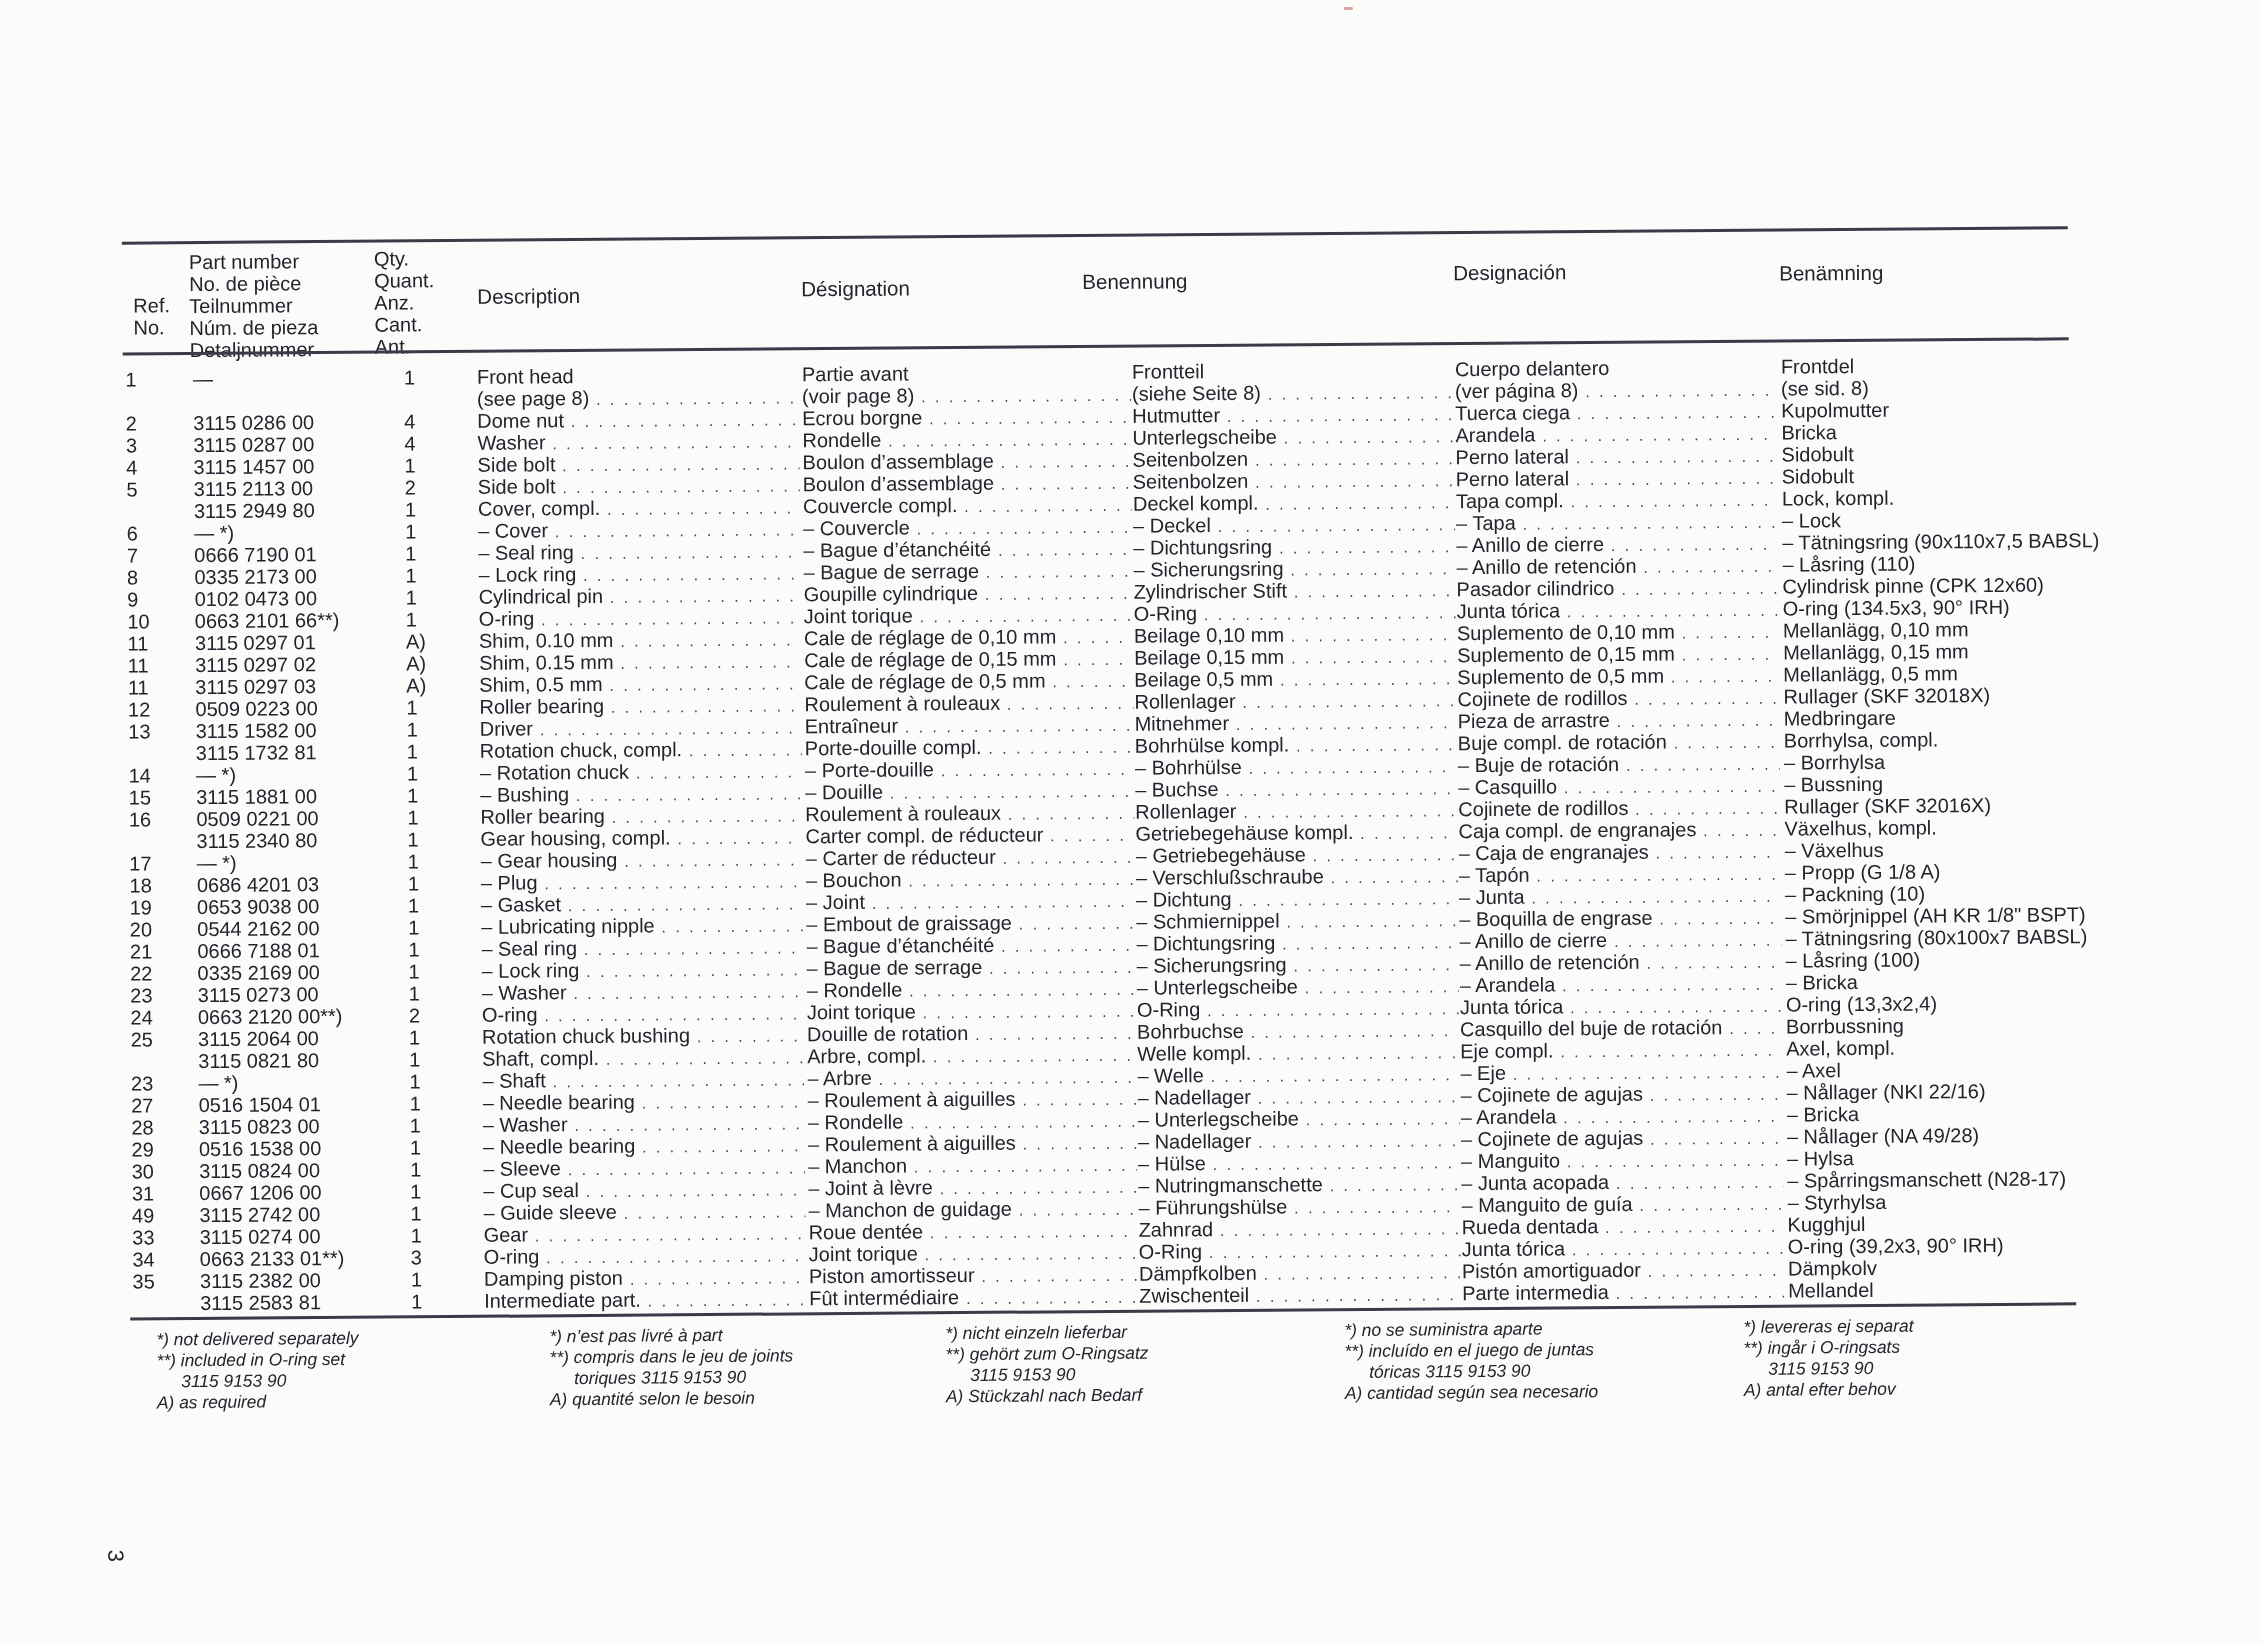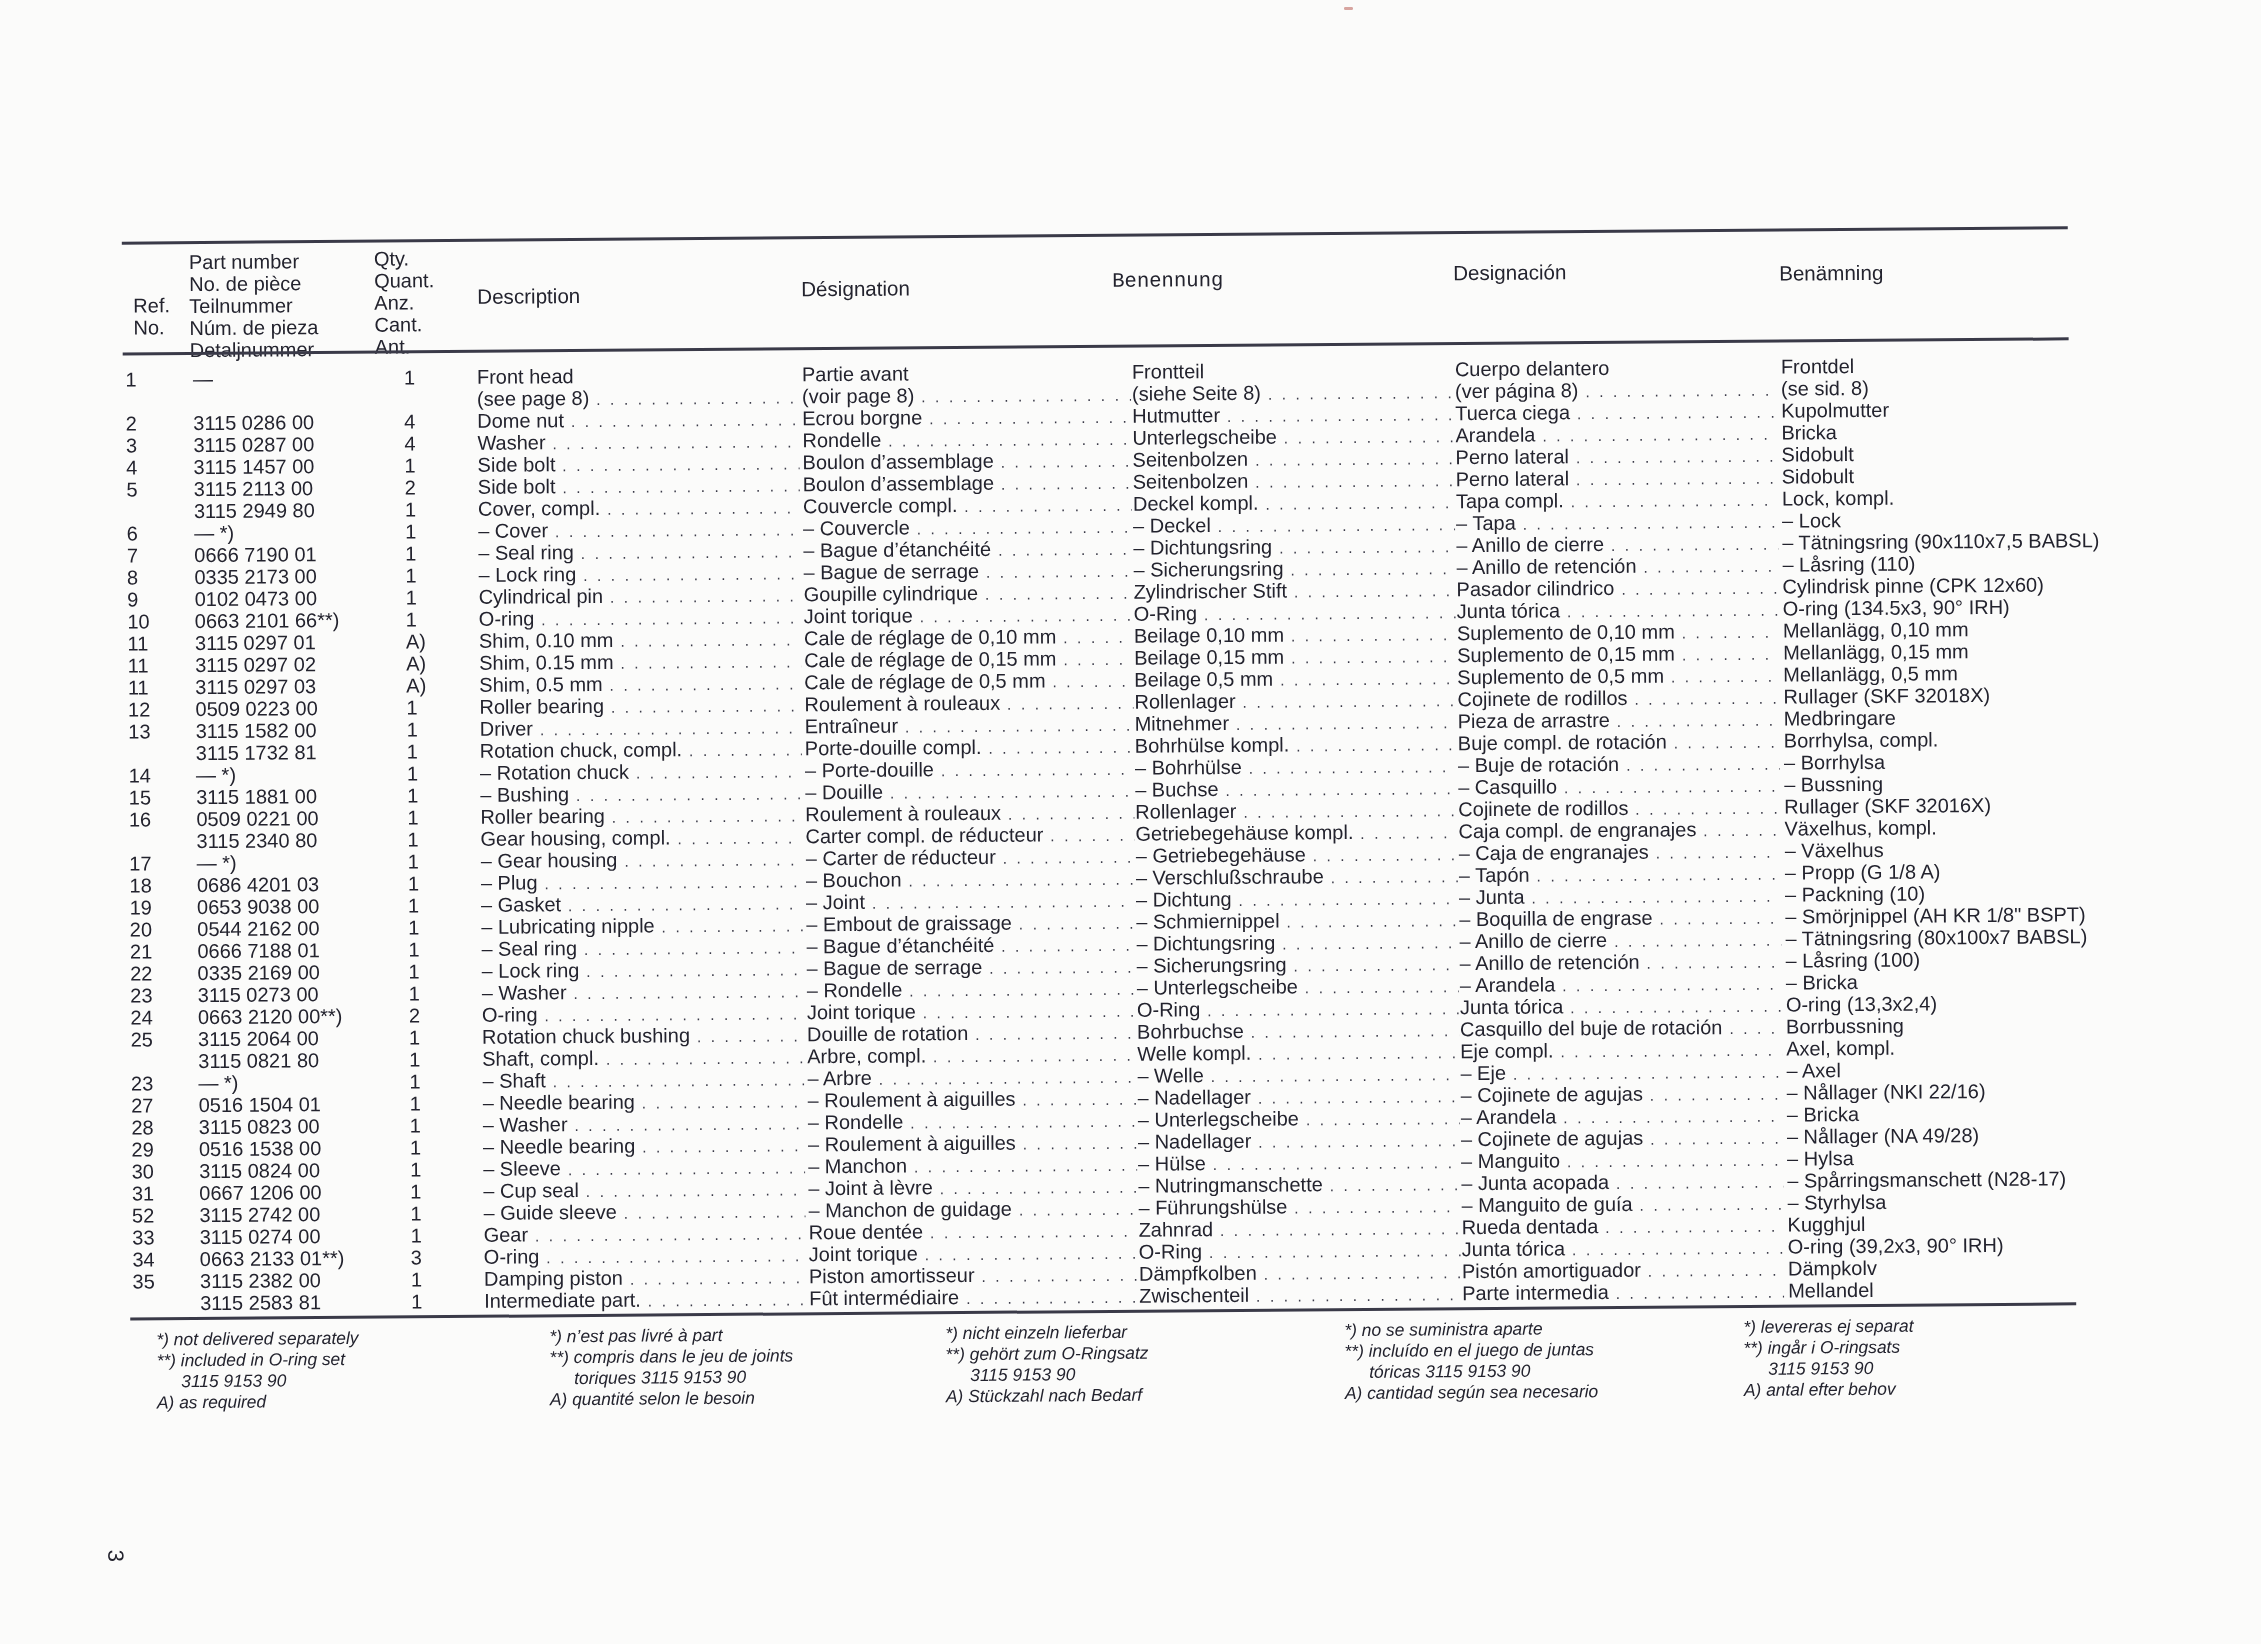--- a/index.html
+++ b/index.html
@@ -17,21 +17,21 @@
   .rule.bottom { left: 126px; top: 1310px; width: 1946px; }
 
   .hdr { position: absolute; font-size: 20px; line-height: 22px; }
   .hdr div { white-space: nowrap; }
   .h-ref { left: 129px; top: 287px; margin-left: 8px; }
   .h-part { left: 193px; top: 244px; }
   .h-qty { left: 378px; top: 242px; }
   .h-col { top: 281px; font-size: 20.6px; }
   .h-en { left: 481px; text-align: right; }
   .h-fr { left: 805px; top: 276px; }
-  .h-de { left: 1116px; top: 271px; font-family: Liberation Mono, monospace; }
+  .h-de { left: 1086px; top: 271px; }
   .h-es { left: 1457px; top: 265px; }
   .h-sv { left: 1783px; top: 268px; }
 
   .rows { position: absolute; left: 126px; top: 361px; width: 1997px; }
   .row { position: relative; height: 22px; font-size: 20px; line-height: 22px; white-space: nowrap; }
   .row > span { position: absolute; top: 0; }
   .c-ref { left: 2.6px; width: 52px; }
   .c-part { left: 70px; width: 167px; }
   .c-qty { left: 281px; width: 39px; }
   .c-txt { overflow: hidden; }
@@ -468,21 +468,21 @@
         <span class="c-ref">31</span>
         <span class="c-part">0667 1206 00</span>
         <span class="c-qty">1</span>
         <span class="c-txt c-en">– Cup seal</span>
         <span class="c-txt c-fr">– Joint à lèvre</span>
         <span class="c-txt c-de">– Nutringmanschette</span>
         <span class="c-txt c-es">– Junta acopada</span>
         <span class="c-txt c-sv">– Spårringsmanschett (N28-17)</span>
       </div>
       <div class="row">
-        <span class="c-ref">52</span>
+        <span class="c-ref">49</span>
         <span class="c-part">3115 2742 00</span>
         <span class="c-qty">1</span>
         <span class="c-txt c-en">– Guide sleeve</span>
         <span class="c-txt c-fr">– Manchon de guidage</span>
         <span class="c-txt c-de">– Führungshülse</span>
         <span class="c-txt c-es">– Manguito de guía</span>
         <span class="c-txt c-sv">– Styrhylsa</span>
       </div>
       <div class="row">
         <span class="c-ref">33</span>

